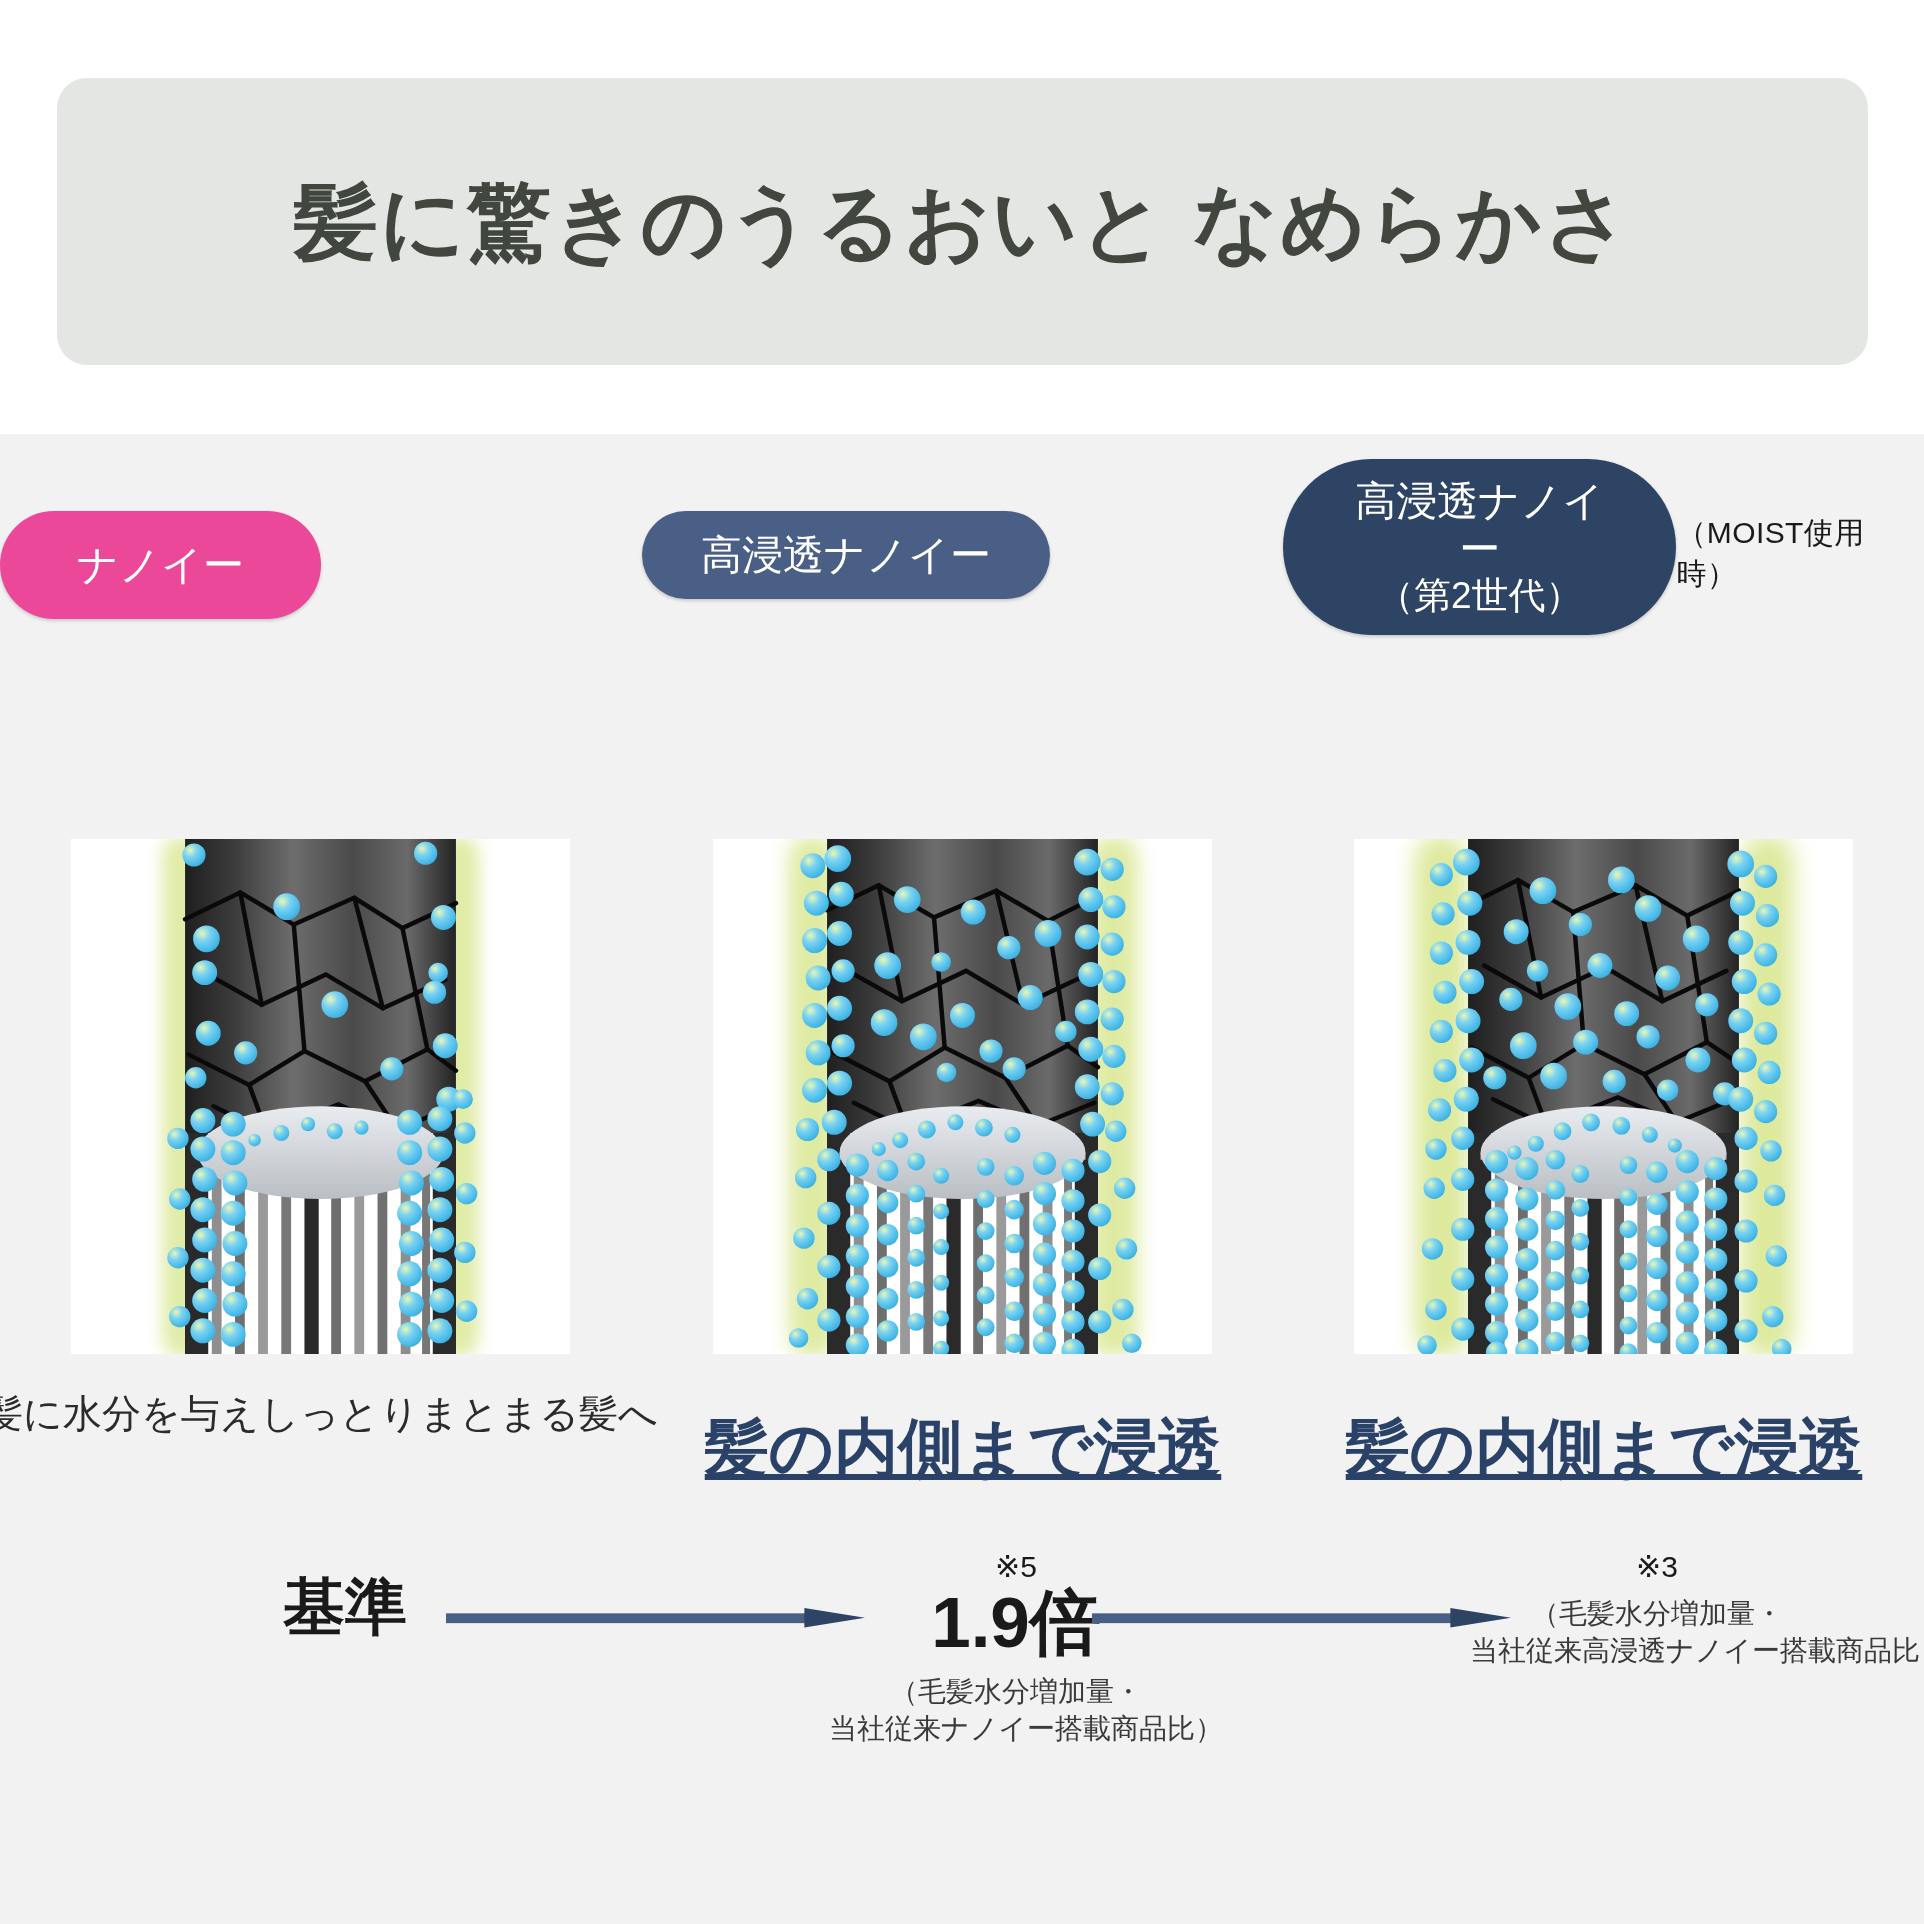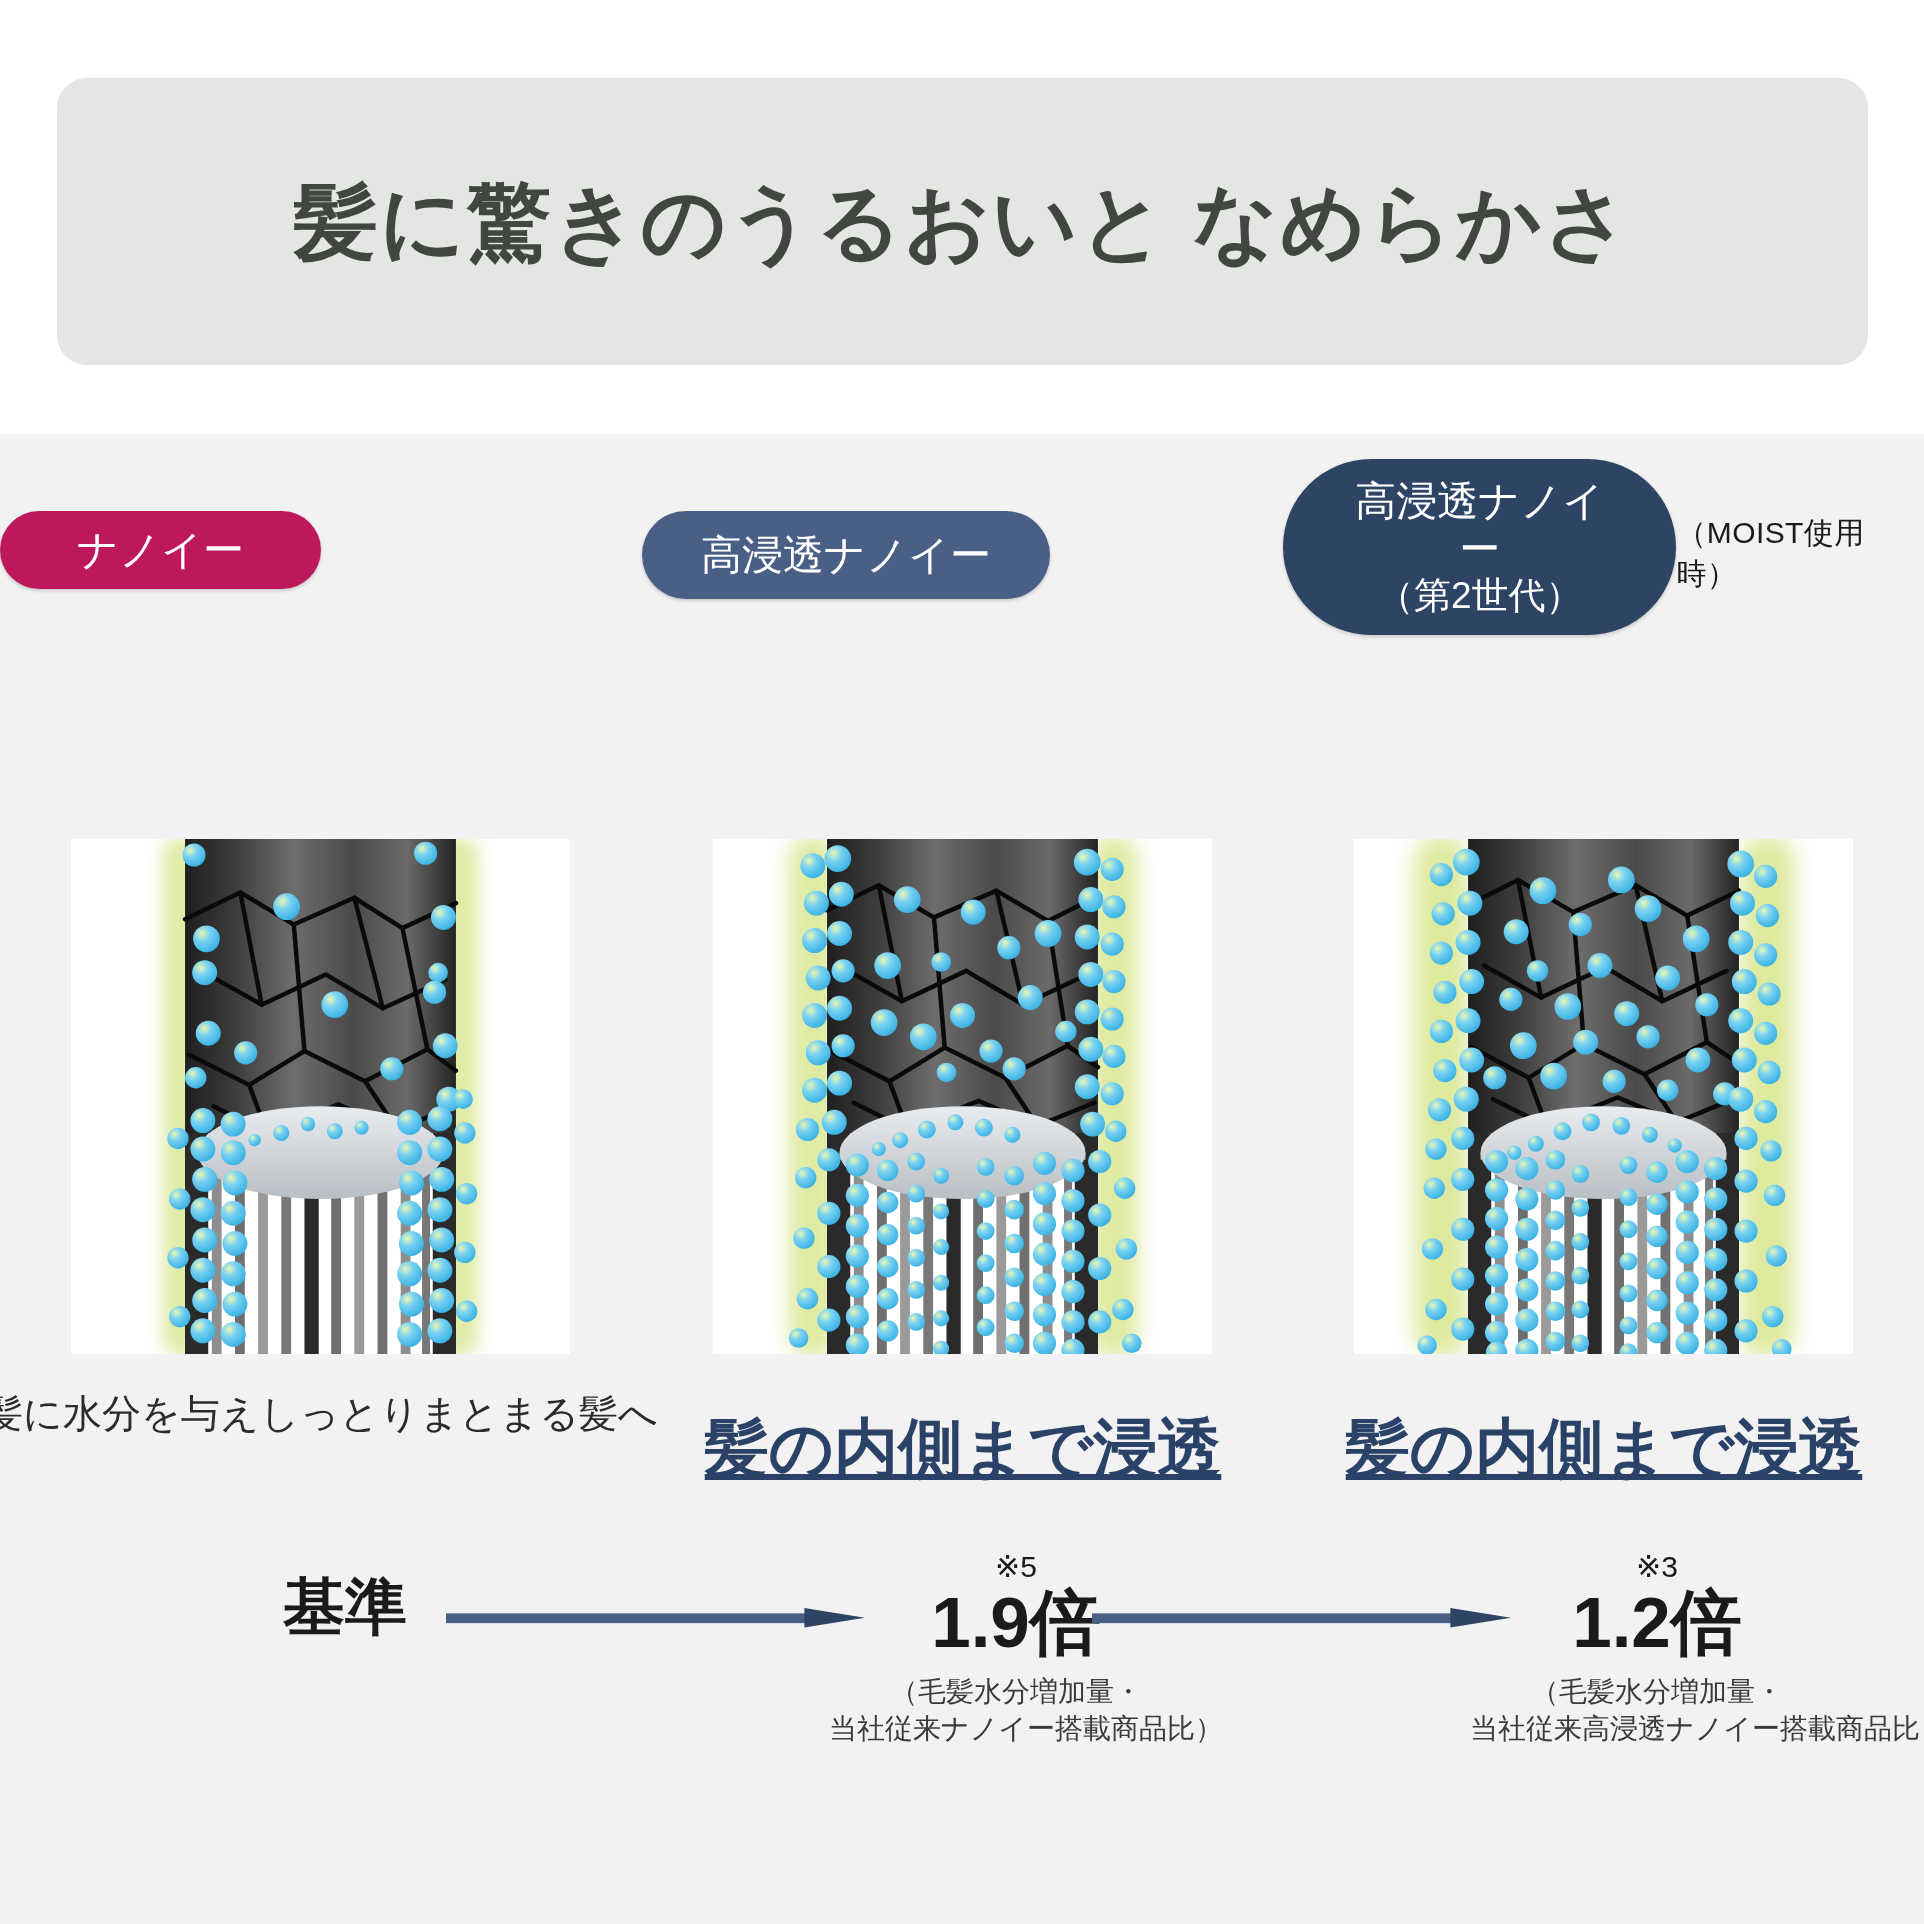--- a/index.html
+++ b/index.html
@@ -52,23 +52,23 @@
   }
   .badge {
     display:inline-flex; align-items:center; justify-content:center;
     border-radius:178px;
     color:#ffffff;
     text-align:center;
     line-height:1.18;
     box-shadow:0 1.8px 3.6px rgba(0,0,0,0.18);
   }
   #badge-1 {
-    background:#be185d;
+    background:#ec4899;
     font-size:41px; font-weight:500;
-    padding:15px 77px;
+    padding:30px 77px;
     margin-top:52px;
   }
   #badge-2 {
     background:#4a5f85;
     font-size:41px; font-weight:500;
     padding:19.6px 59px;
     margin-top:52px;
   }
   #badge-3 {
     background:#2e4465;
@@ -747,19 +747,18 @@
 
   <div class="arrow" id="arrow-2">
     <svg viewBox="0 0 470 22" preserveAspectRatio="none">
       <rect x="0" y="6" width="412" height="11" fill="#4a5f85"></rect>
       <polygon points="402,0 470,11 402,22" fill="#2e4465"></polygon>
     </svg>
   </div>
 
   <div class="cmp-value-group" id="cmp-g2">
     <div class="cmp-sup">※3</div>
-    <div class="cmp-value">1.2倍</div>
     <div class="cmp-note">（毛髪水分増加量・</div>
     <div class="cmp-note" style="margin-top:0">当社従来高浸透ナノイー搭載商品比）</div>
   </div>
 
 </div>
 
 
 </body></html>

